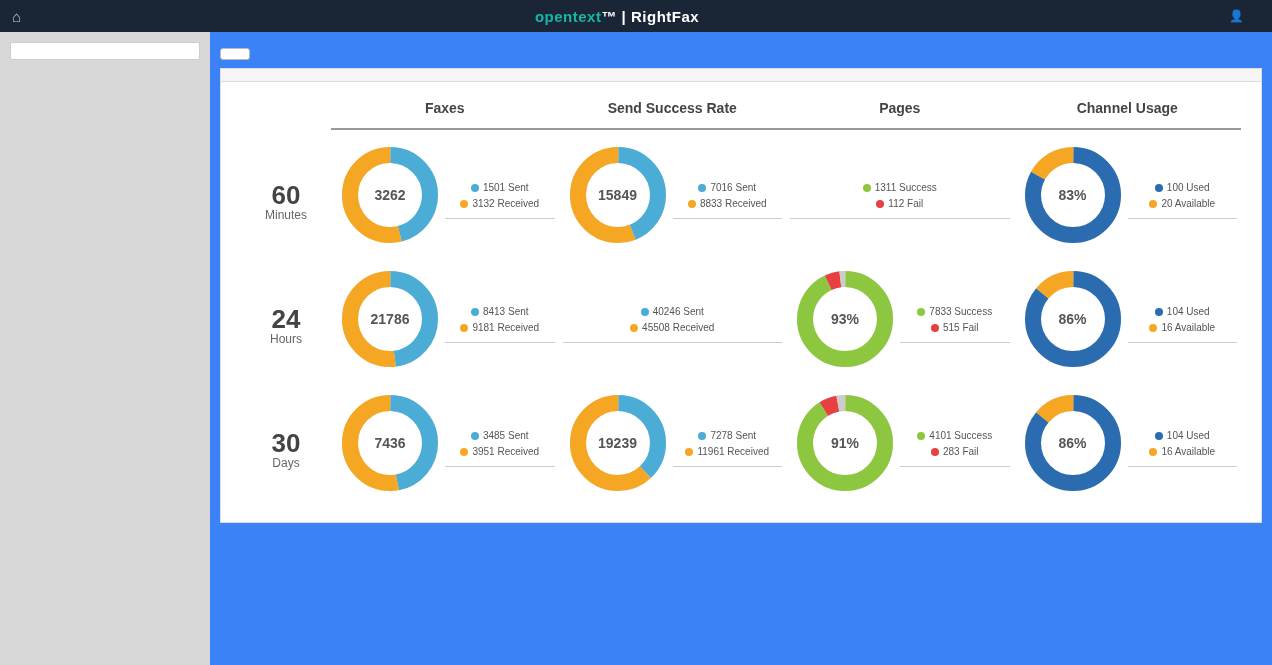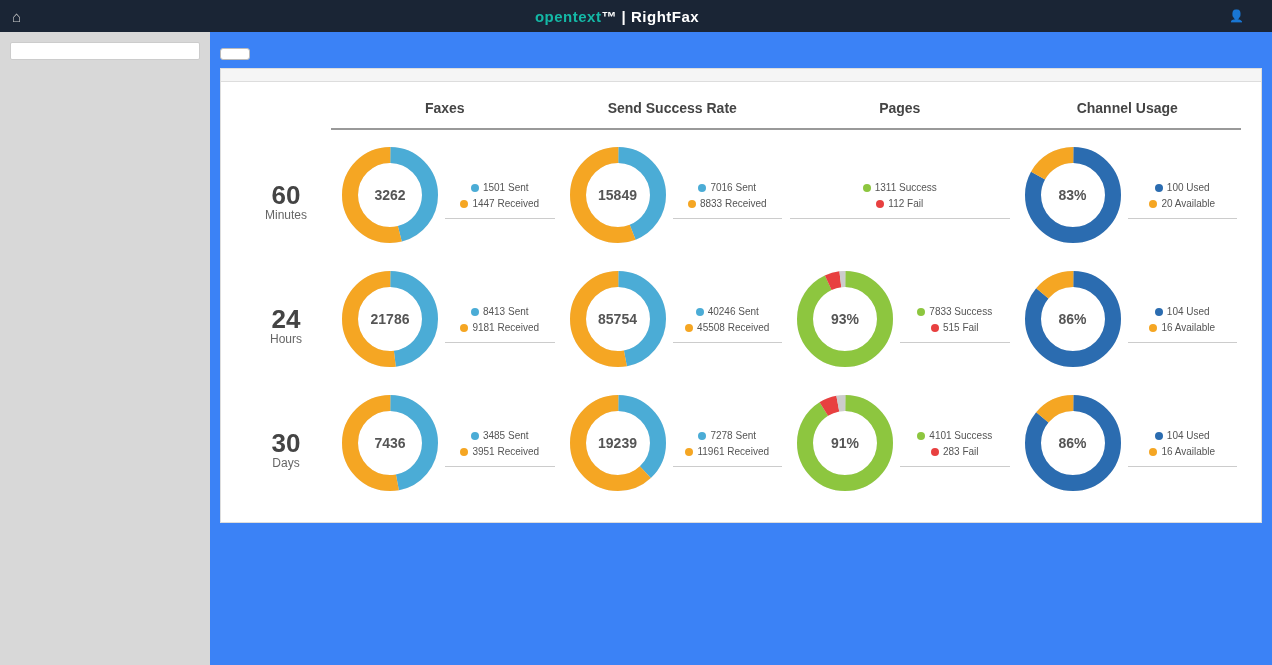--- a/index.html
+++ b/index.html
@@ -223,21 +223,21 @@
     </svg>
     <div class="donut-center">3262</div>
   </div>
               <div class="legend">
                 <div class="legend-item">
                   <span class="legend-dot" style="background:#4bacd6;"></span>
       <span>1501 Sent</span>
                 </div>
                 <div class="legend-item">
                   <span class="legend-dot" style="background:#f5a623;"></span>
-      <span>1447 Received</span>
+      <span>3132 Received</span>
                 </div>
               </div>
             </div>
             <div class="chart-cell">
               <div class="donut-wrapper">
     <svg viewBox="0 0 110 110" xmlns="http://www.w3.org/2000/svg">
       <circle cx="55" cy="55" r="40" fill="none" stroke="#e8e8e8" stroke-width="16"></circle>
       <circle cx="55" cy="55" r="40" fill="none" stroke="#4bacd6" stroke-width="16" stroke-dasharray="110.58406140636072 140.74335088082273" stroke-dashoffset="62.83185307179586"></circle>
                   <circle cx="55" cy="55" r="40" fill="none" stroke="#f5a623" stroke-width="16" stroke-dasharray="140.74335088082273 110.58406140636072" stroke-dashoffset="203.5752039526186"></circle>
     </svg>
@@ -304,28 +304,20 @@
                   <span class="legend-dot" style="background:#4bacd6;"></span>
       <span>8413 Sent</span>
                 </div>
                 <div class="legend-item">
                   <span class="legend-dot" style="background:#f5a623;"></span>
       <span>9181 Received</span>
                 </div>
               </div>
             </div>
             <div class="chart-cell">
-              <div class="donut-wrapper">
-    <svg viewBox="0 0 110 110" xmlns="http://www.w3.org/2000/svg">
-      <circle cx="55" cy="55" r="40" fill="none" stroke="#e8e8e8" stroke-width="16"></circle>
-      <circle cx="55" cy="55" r="40" fill="none" stroke="#4bacd6" stroke-width="16" stroke-dasharray="118.12388377497622 133.20352851220724" stroke-dashoffset="62.83185307179586"></circle>
-                  <circle cx="55" cy="55" r="40" fill="none" stroke="#f5a623" stroke-width="16" stroke-dasharray="133.20352851220724 118.1238837749762" stroke-dashoffset="196.0353815840031"></circle>
-    </svg>
-    <div class="donut-center">85754</div>
-  </div>
               <div class="legend">
                 <div class="legend-item">
                   <span class="legend-dot" style="background:#4bacd6;"></span>
       <span>40246 Sent</span>
                 </div>
                 <div class="legend-item">
                   <span class="legend-dot" style="background:#f5a623;"></span>
       <span>45508 Received</span>
                 </div>
               </div>

